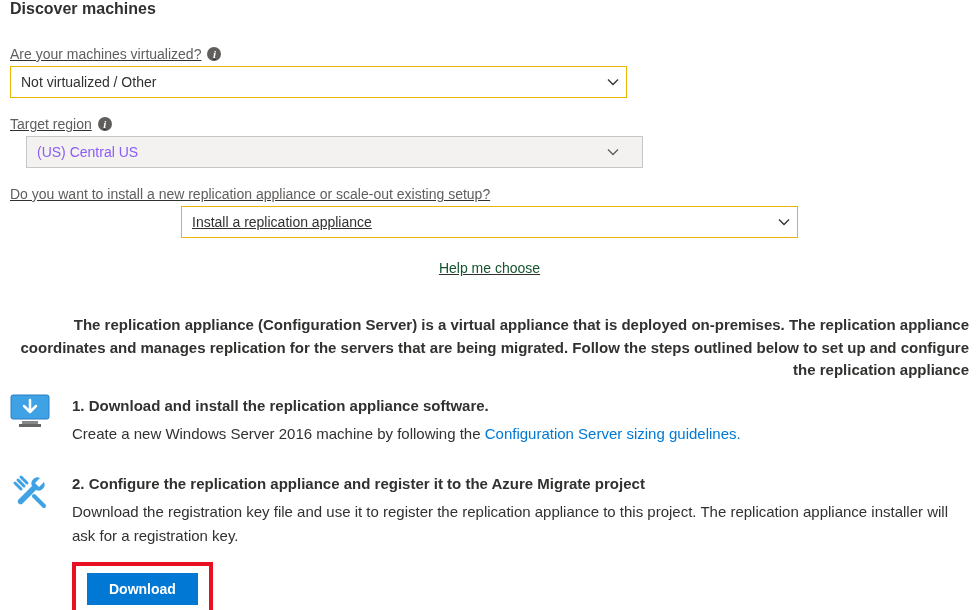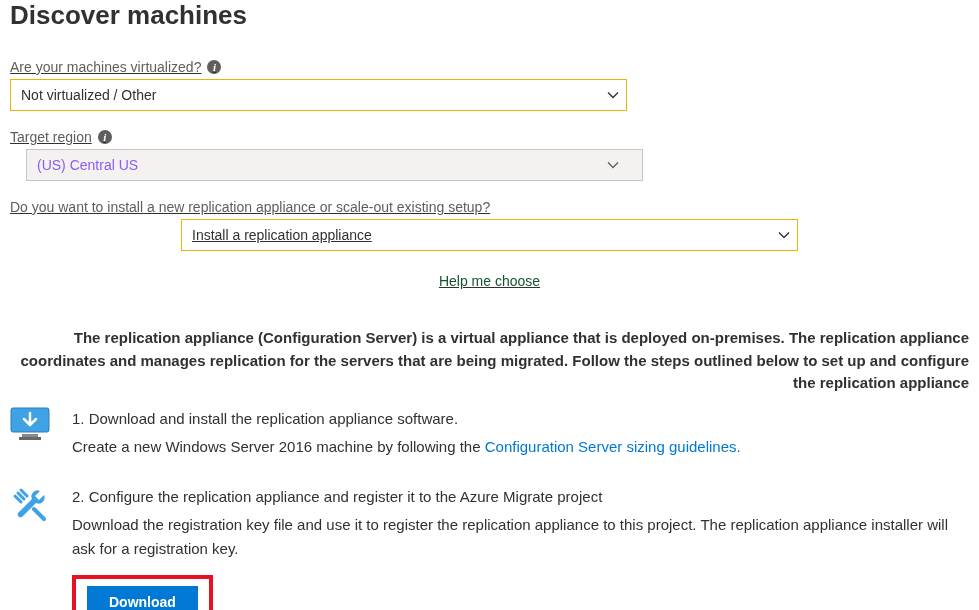--- a/index.html
+++ b/index.html
@@ -4,21 +4,21 @@
   <style>
     * { box-sizing: border-box; margin: 0; padding: 0; }
     body {
       font-family: "Segoe UI", Arial, sans-serif;
       color: #323130;
       padding: 0 10px 20px 10px;
       width: 979px;
       background: #fff;
     }
     .page-title {
-      font-size: 26px;
+      font-size: 16px;
       font-weight: 600;
       color: #323130;
       margin-bottom: 28px;
     }
     .field-group { margin-bottom: 18px; text-decoration: underline; }
     .field-label {
       font-size: 14px;
       color: #605e5c;
       margin-bottom: 4px;
       display: flex;
@@ -81,21 +81,21 @@
       max-width: 960px;
       text-align: right;
     }
     .step {
       display: flex;
       gap: 18px;
       margin-bottom: 26px;
     }
     .step-icon-cell { width: 44px; flex-shrink: 0; }
     .step-content { flex: 1; font-size: 15px; line-height: 1.6; }
-    .step-title { font-weight: 400; margin-bottom: 4px; }
+    .step-title { font-weight: 700; margin-bottom: 4px; }
     .text-link { color: #0078d4; text-decoration: none; }
     .btn-primary {
       background: #0078d4;
       color: #fff;
       border: none;
       padding: 8px 22px;
       font-size: 14px;
       font-weight: 600;
       cursor: pointer;
       font-family: inherit;

